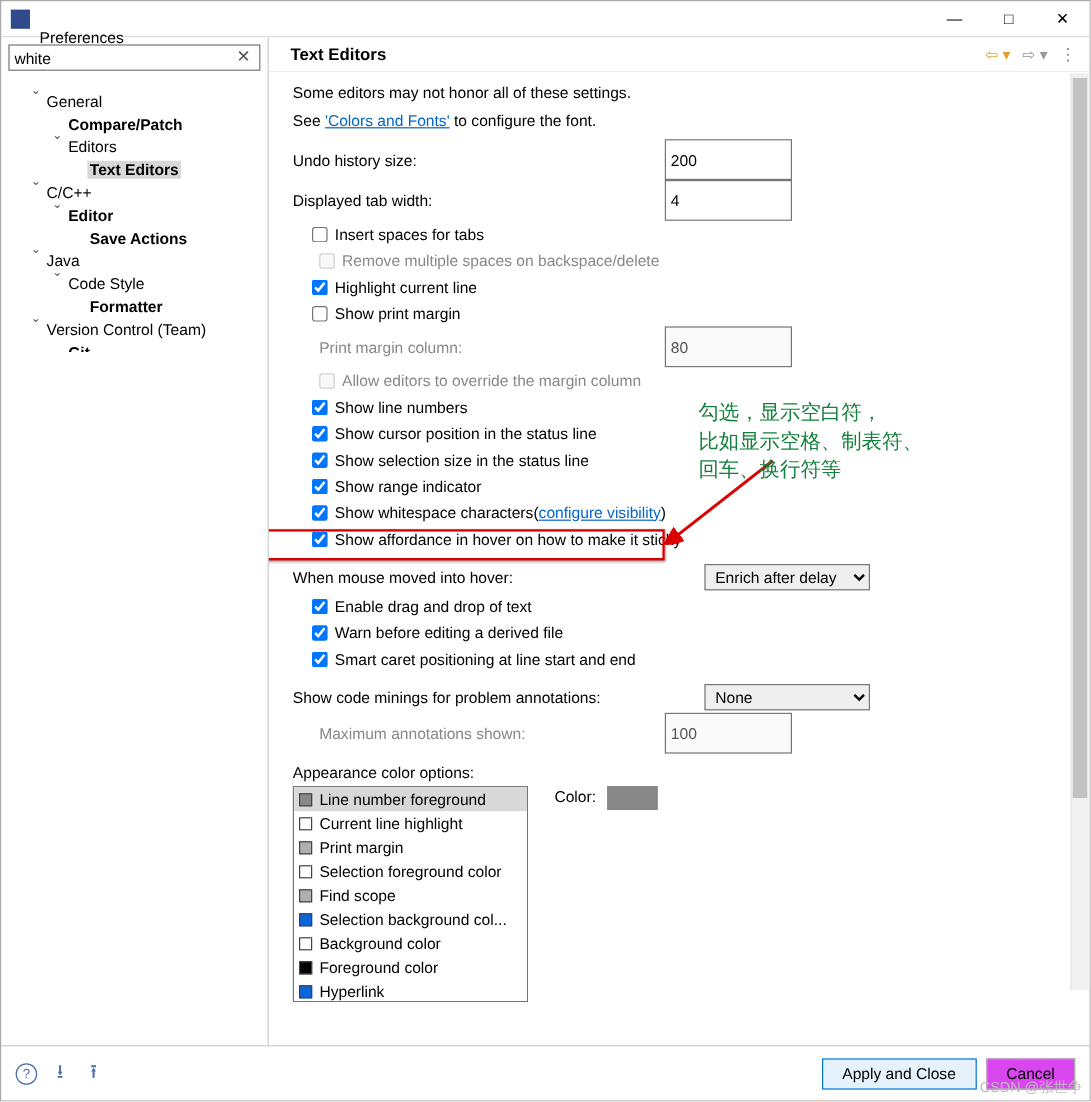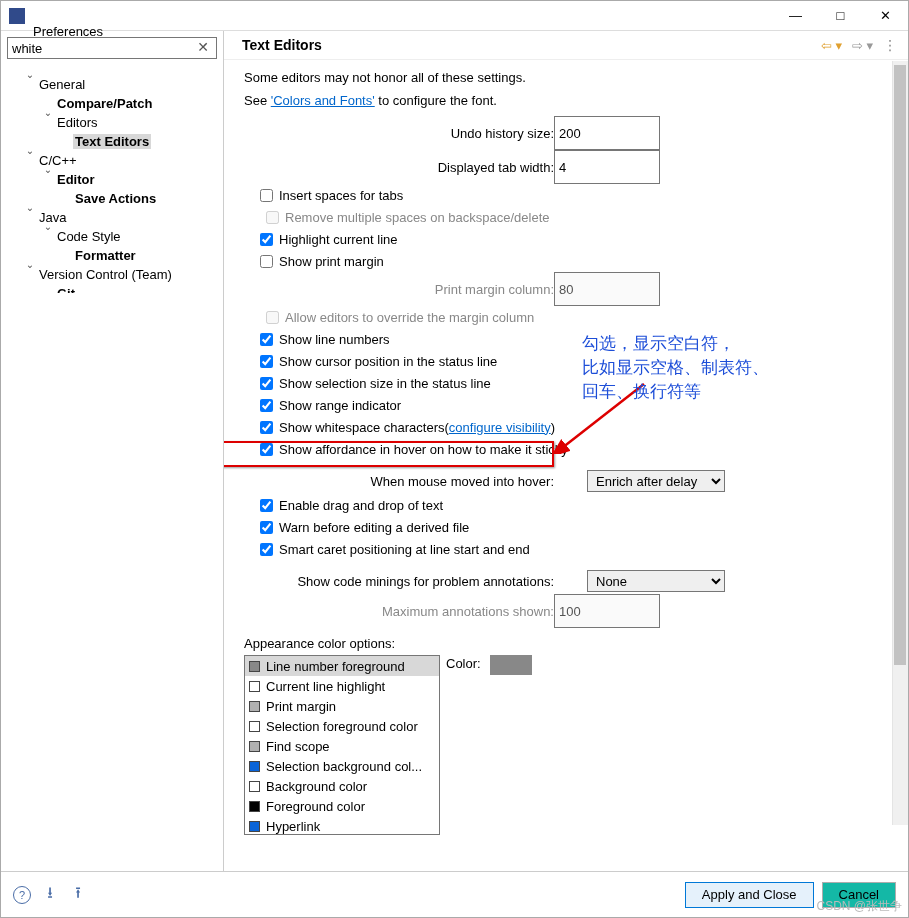--- a/index.html
+++ b/index.html
@@ -25,46 +25,46 @@
 .indent-3 { padding-left: 54px; }
 .bold { font-weight: bold; }
 .sel { background: #d8d8d8; }
 .main { flex: 1; display: flex; flex-direction: column; min-width: 0; position: relative; }
 .page-header { display: flex; align-items: center; padding: 6px 12px 6px 18px; border-bottom: 1px solid #eee; }
 .page-title { font-weight: bold; flex: 1; font-size: 14px; }
 .nav-arrows { display: flex; gap: 10px; align-items: center; color: #999; }
 .nav-arrows .back { color: #e0a030; }
 .content { padding: 10px 20px; overflow: auto; position: relative; flex: 1; }
 .row { display: flex; align-items: center; min-height: 26px; }
-.field-label { width: 310px; text-align: right; }
+.field-label { width: 310px; }
 .txt-input { width: 106px; height: 22px; border: 1px solid #767676; padding: 16px 4px; }
 .cb-row { display: flex; align-items: center; min-height: 22px; padding-left: 16px; }
 .cb { width: 13px; height: 13px; margin: 0 6px 0 0; }
 .disabled { color: #888; }
 .link { color: #0066cc; text-decoration: underline; cursor: pointer; }
 .sub { padding-left: 22px; }
 .select { height: 22px; border: 1px solid #767676; background: #efefef; padding: 0 4px; margin-left: 33px; }
 .select.wide { width: 138px; }
 .select.wider { width: 138px; }
 .section-gap { height: 8px; }
-.color-list-wrap { display: flex; gap: 6px; margin-top: 4px; }
+.color-list-wrap { display: flex; gap: 22px; margin-top: 4px; }
 .color-list { width: 196px; height: 180px; border: 1px solid #767676; overflow: auto; background: #fff; }
 .color-item { display: flex; align-items: center; height: 20px; padding: 0 4px; gap: 6px; }
 .color-item.sel-item { background: #d8d8d8; }
 .swatch { width: 11px; height: 11px; border: 1px solid #444; }
 .color-preview { width: 42px; height: 20px; border: 1px solid #888; background: #888; }
 .redbox { position: absolute; border: 2px solid #d00; box-shadow: 1px 1px 2px rgba(0,0,0,0.4); pointer-events: none; }
-.annot { position: absolute; color: #1d4ed8; font-family: Liberation Sans, sans-serif; font-size: 17px; line-height: 1.4; white-space: pre; }
+.annot { position: absolute; color: #15803d; font-family: Liberation Sans, sans-serif; font-size: 17px; line-height: 1.4; white-space: pre; }
 .arrow-svg { position: absolute; pointer-events: none; }
 .footer { height: 46px; border-top: 1px solid #ccc; display: flex; align-items: center; padding: 0 12px; }
 .foot-icons { display: flex; gap: 10px; color: #4a6da7; }
 .foot-icons span { width: 18px; height: 18px; border: 1.5px solid #4a6da7; border-radius: 50%; display: flex; align-items: center; justify-content: center; font-size: 11px; }
 .foot-icons .sq { border-radius: 0; border: none; font-size: 16px; color: #4a6da7; }
 .spacer { flex: 1; }
-.btn { height: 26px; padding: 0 16px; border: 1px solid #adadad; background: #14b8a6; margin-left: 8px; cursor: default; }
+.btn { height: 26px; padding: 0 16px; border: 1px solid #adadad; background: #d946ef; margin-left: 8px; cursor: default; }
 .btn.primary { border: 1px solid #0078d7; background: #e5f1fb; }
 .watermark { position: absolute; right: 6px; bottom: 2px; color: #bbb; font-size: 12px; pointer-events: none; }
 .scrollbar-track { position:absolute; right:0; top:30px; bottom:46px; width:16px; background:#f0f0f0; border-left:1px solid #e4e4e4;}
 .scrollbar-thumb { position:absolute; right:2px; top:34px; width:12px; height:600px; background:#c2c2c2;}
 .menu-dots { letter-spacing: -1px; font-size: 14px; color: #888; }
 </style>
 </head>
 <body>
 
 <div class="window">

